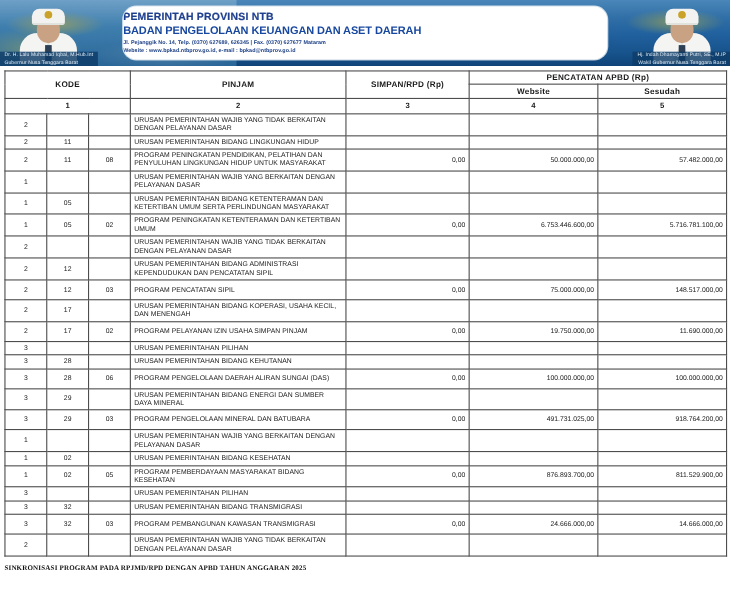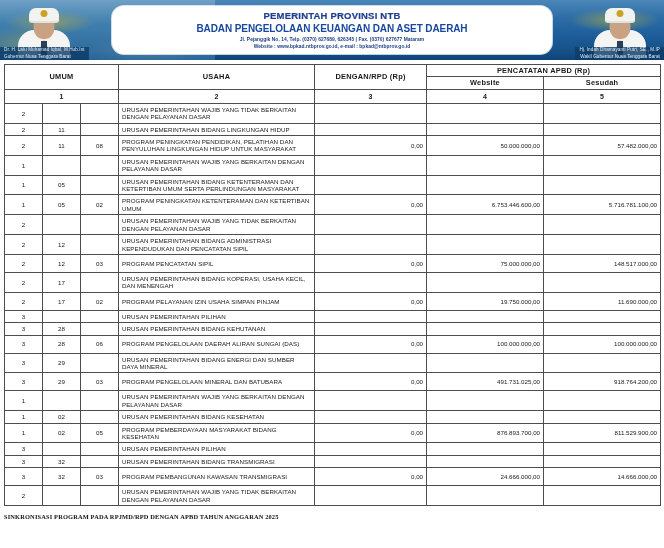--- a/index.html
+++ b/index.html
@@ -82,21 +82,21 @@
   }
   .nameplate span{display:block;height:6.5px;line-height:6.5px;}
   .nameplate.left{left:0;text-align:left;}
   .nameplate.right{right:0;text-align:right;}
 
   
   .plaque{
     position:absolute;left:112px;top:6px;width:440px;height:48px;
     background:#ffffff;border-radius:12px;
     box-shadow:0 0 0 1px rgba(255,255,255,.75);
-    text-align:center;
+    text-align:left;
     display:flex;flex-direction:column;justify-content:center;
     overflow:hidden;
   }
   .plq-1{
     font-size:9.5px;font-weight:bold;color:#1f3f8f;letter-spacing:.2px;
     line-height:11px;
     -webkit-text-stroke:.2px #1f3f8f;
   }
   .plq-2{
     font-size:10px;font-weight:bold;color:#17479e;letter-spacing:-.1px;
@@ -193,23 +193,23 @@
       <col style="width:38px">
         <col style="width:38px">
         <col style="width:38px">
       <col style="width:196px">
       <col style="width:112px">
         <col style="width:117px">
         <col style="width:117px">
     </colgroup>
     <thead>
       <tr>
-        <th class="h-kode" colspan="3" rowspan="2">UMUM</th>
-        <th rowspan="2">USAHA</th>
-        <th rowspan="2">DENGAN/RPD (Rp)</th>
+        <th class="h-kode" colspan="3" rowspan="2">KODE</th>
+        <th rowspan="2">PINJAM</th>
+        <th rowspan="2">SIMPAN/RPD (Rp)</th>
         <th colspan="2">PENCATATAN APBD (Rp)</th>
       </tr>
       <tr>
         <th>Website</th>
         <th>Sesudah</th>
       </tr>
       <tr class="rownum">
         <td colspan="3">1</td>
         <td>2</td>
         <td>3</td>

